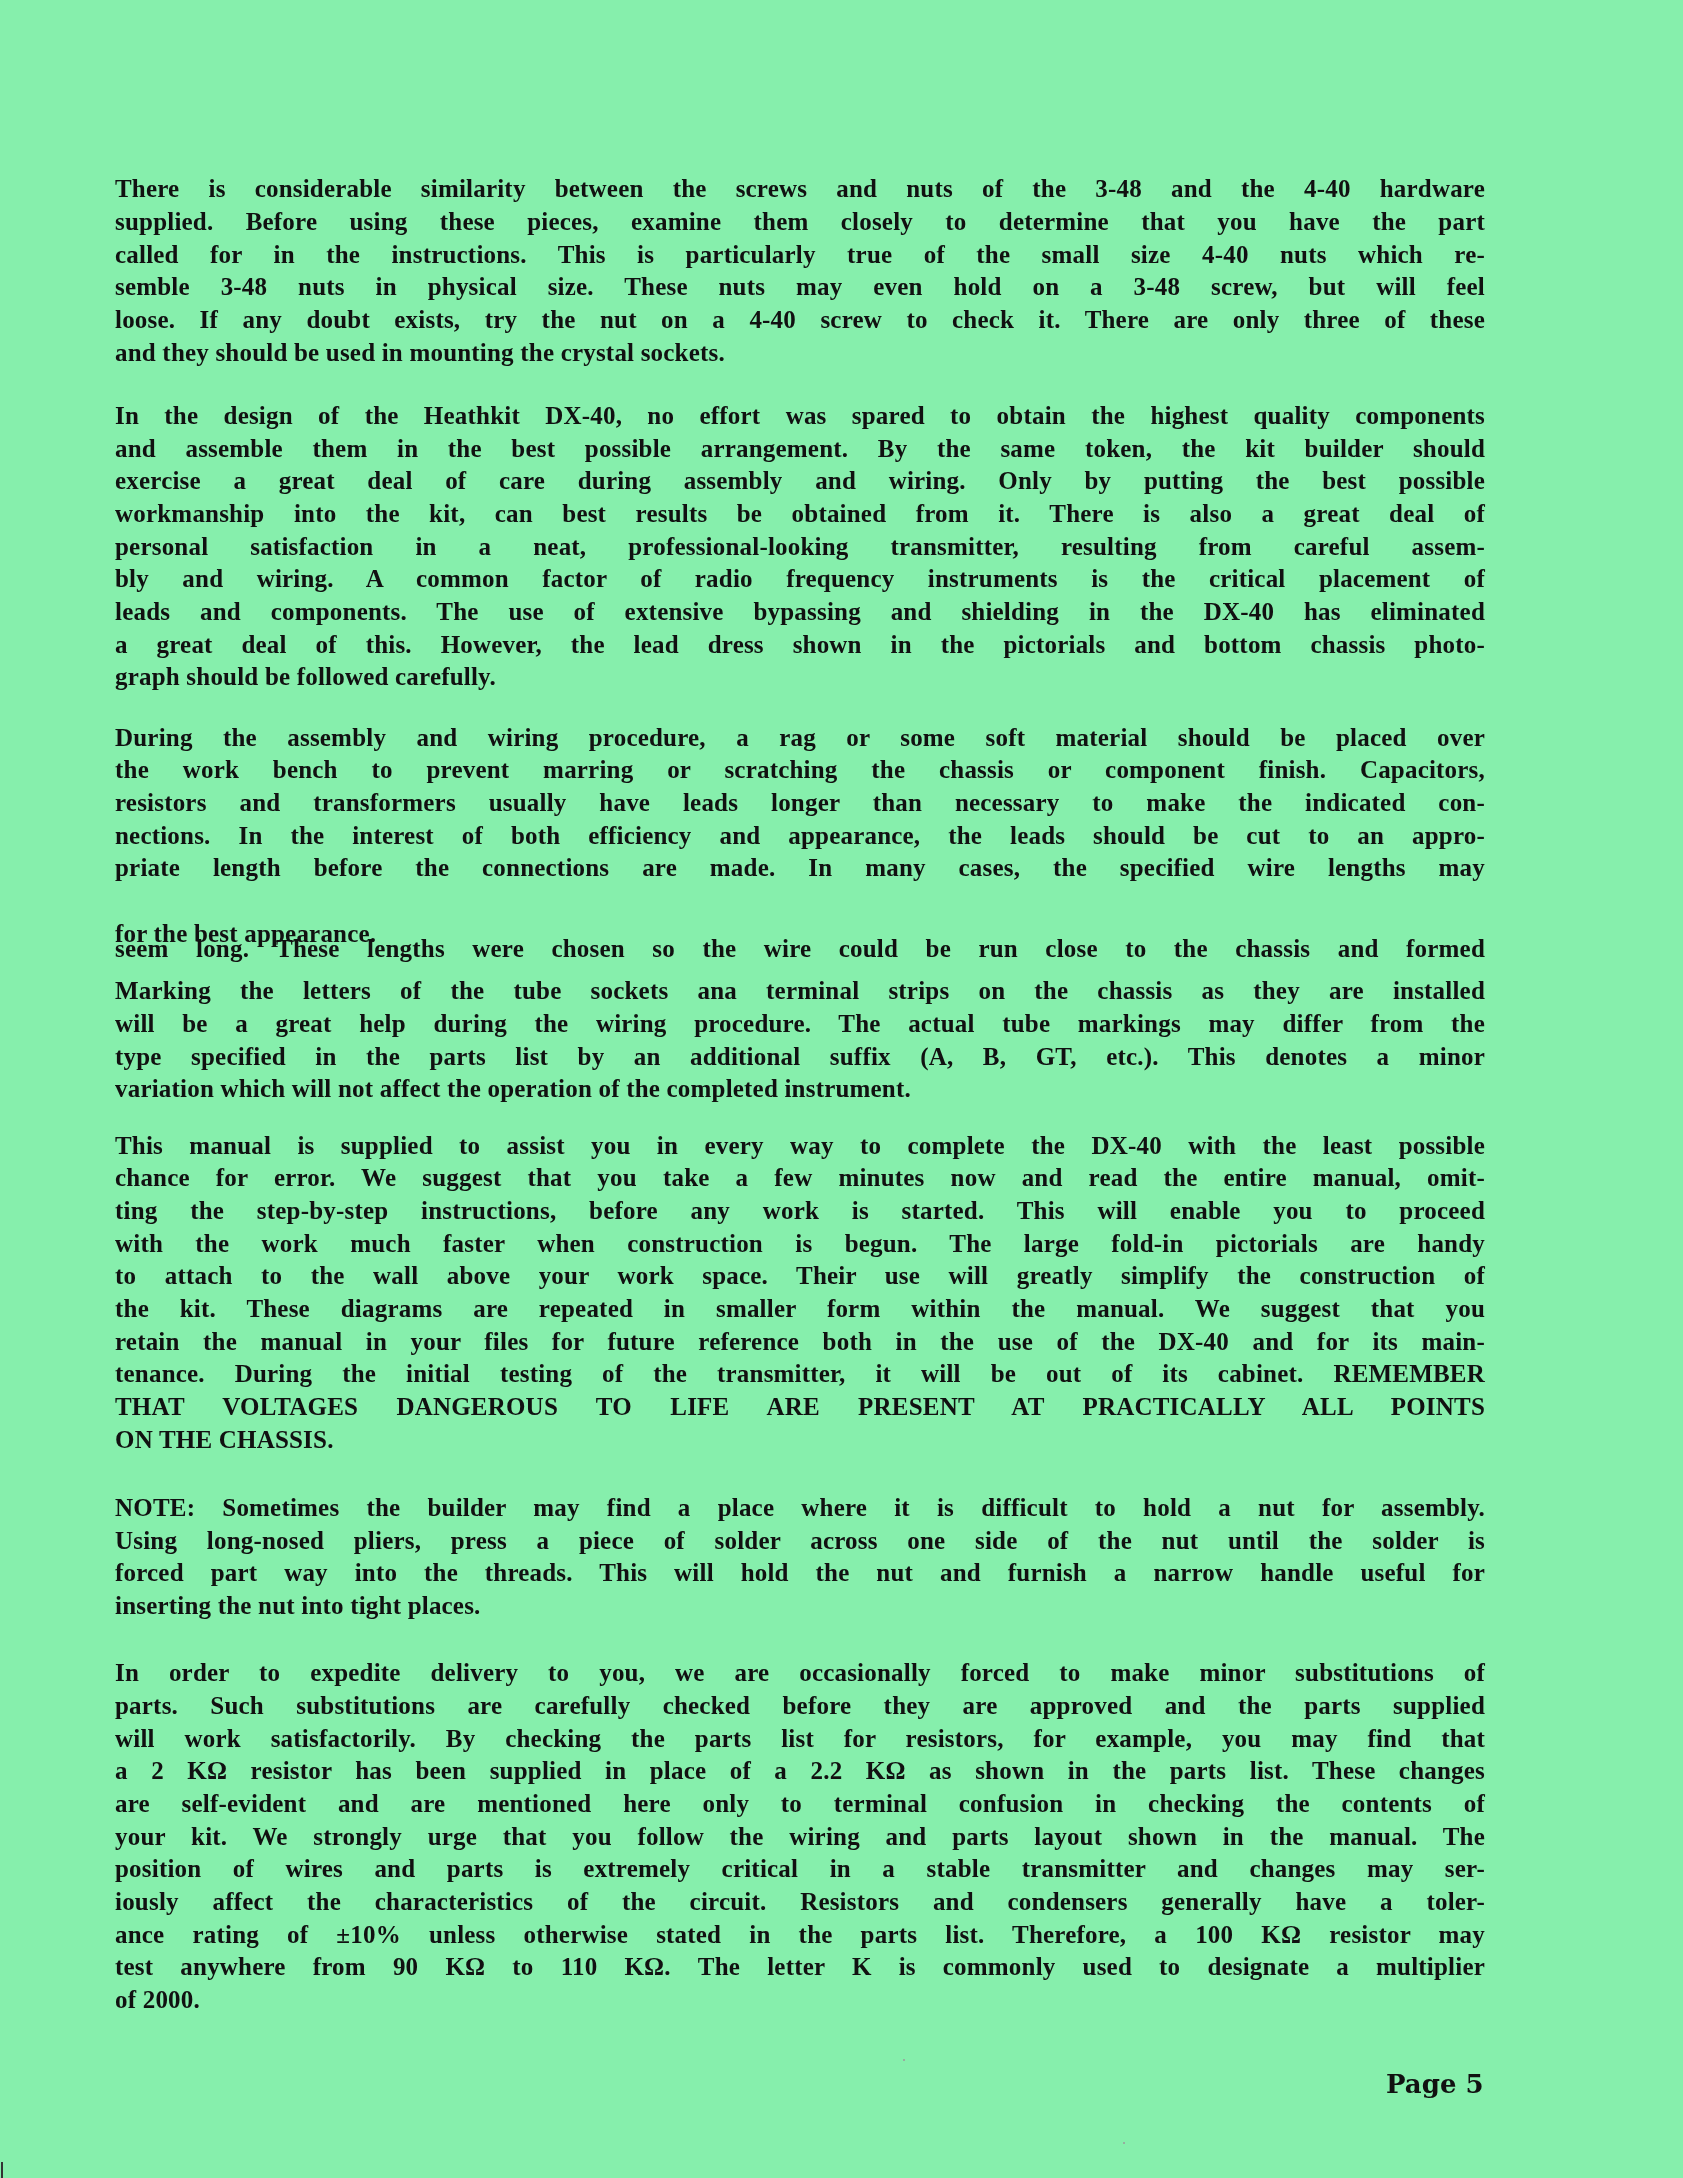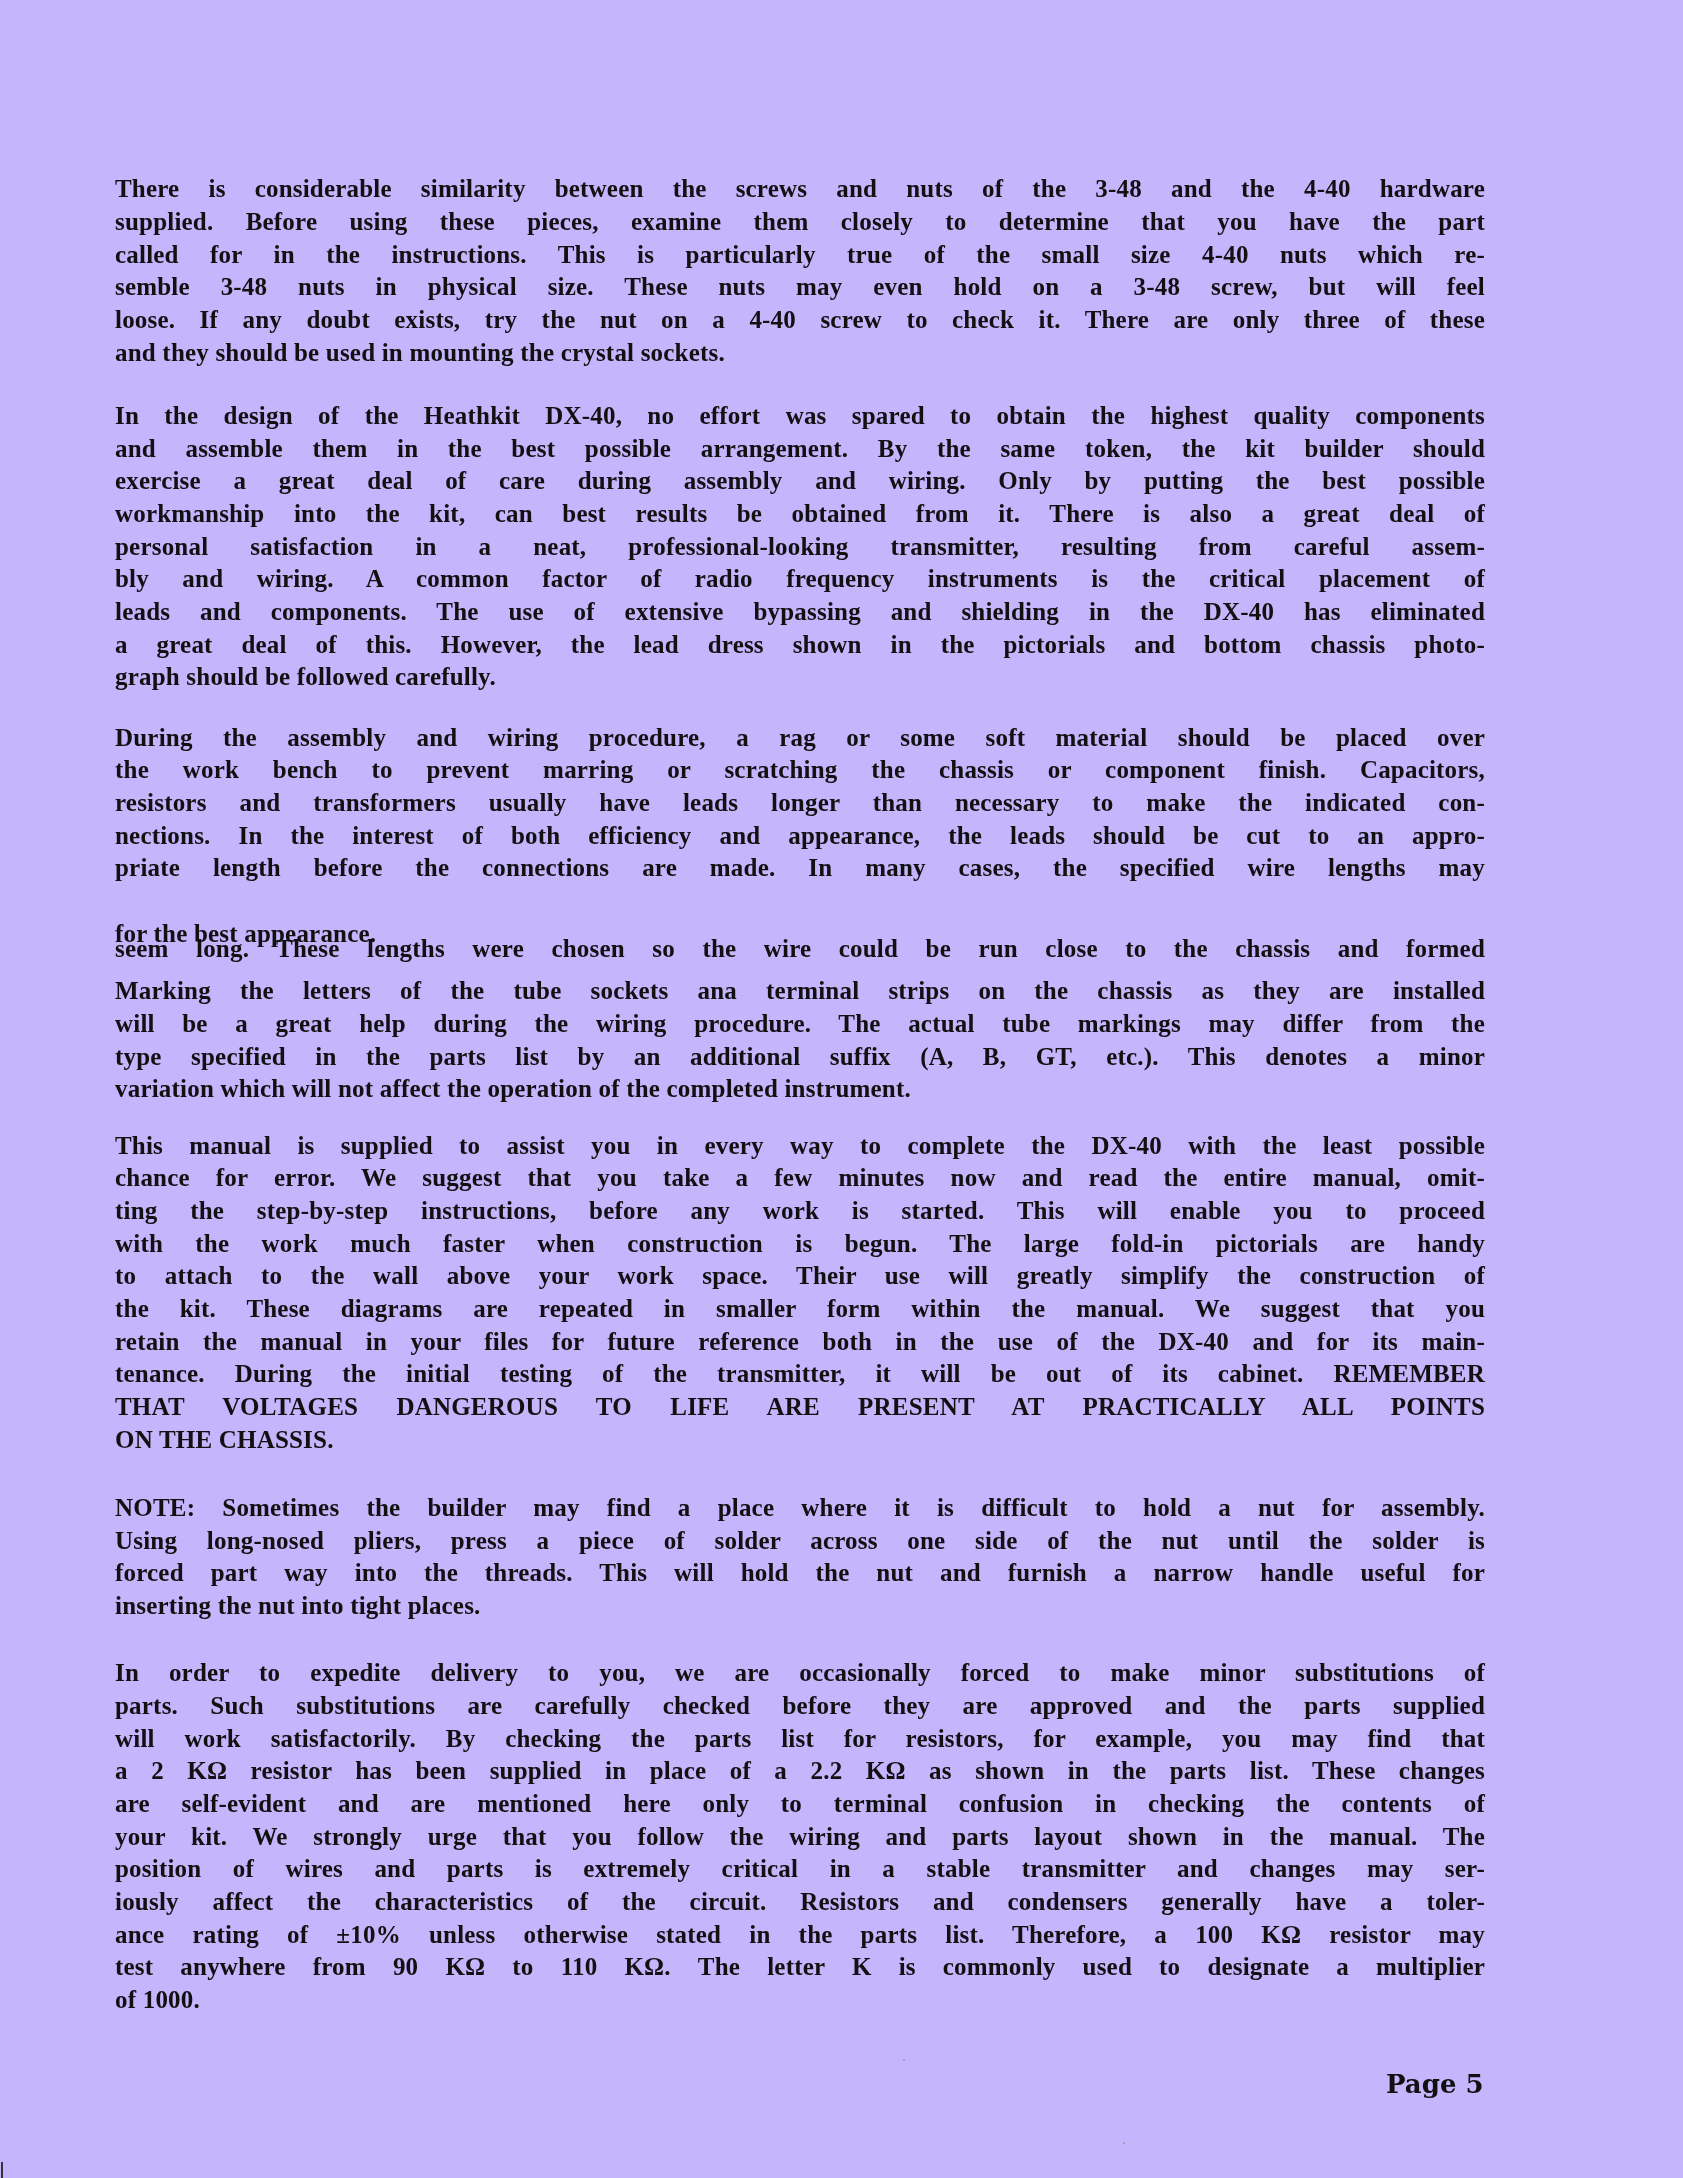--- a/index.html
+++ b/index.html
@@ -13,21 +13,21 @@
     position: relative;
     overflow: hidden;
     font-family: "Liberation Serif", "DejaVu Serif", serif;
     color: #111111;
   }
   .page {
     position: absolute;
     left: 0; top: 0;
     width: 1683px;
     height: 2178px;
-    background: #c4b5fd;
+    background: #86efac;
   }
   .line {
     position: absolute;
     left: 115px;
     width: 1370px;
     height: 33px;
     font-size: 25px;
     font-weight: bold;
     line-height: 33px;
     white-space: nowrap;
@@ -131,21 +131,21 @@
     <div class="line" style="top: 1656px; white-space: normal;">In order to expedite delivery to you, we are occasionally forced to make minor substitutions of</div>
     <div class="line" style="top: 1689px; white-space: normal;">parts.  Such substitutions are carefully checked before they are approved and the parts supplied</div>
     <div class="line" style="top: 1722px; white-space: normal;">will work satisfactorily.  By checking the parts list for resistors, for example, you may find that</div>
     <div class="line" style="top: 1754px; white-space: normal;">a 2 KΩ resistor has been supplied in place of a 2.2 KΩ as shown in the parts list.  These changes</div>
     <div class="line" style="top: 1787px; white-space: normal;">are self-evident and are mentioned here only to terminal confusion in checking the contents of</div>
     <div class="line" style="top: 1820px; white-space: normal;">your kit.  We strongly urge that you follow the wiring and parts layout shown in the manual.  The</div>
     <div class="line" style="top: 1852px; white-space: normal;">position of wires and parts is extremely critical in a stable transmitter and changes may ser-</div>
     <div class="line" style="top: 1885px; white-space: normal;">iously affect the characteristics of the circuit.  Resistors and condensers generally have a toler-</div>
     <div class="line" style="top: 1918px; white-space: normal;">ance rating of ±10% unless otherwise stated in the parts list.  Therefore, a 100 KΩ resistor may</div>
     <div class="line" style="top: 1950px; white-space: normal;">test anywhere from 90 KΩ to 110 KΩ.  The letter K is commonly used to designate a multiplier</div>
-    <div class="line last" style="top: 1983px; white-space: normal;">of 1000.</div>
+    <div class="line last" style="top: 1983px; white-space: normal;">of 2000.</div>
   </div>
 
   <div class="page-number">Page 5</div>
 
   <div class="speck" style="left:903px; top:2059px;"></div>
   <div class="speck" style="left:1123px; top:2142px;"></div>
   <div class="scan-mark"></div>
 </div>
 
 

